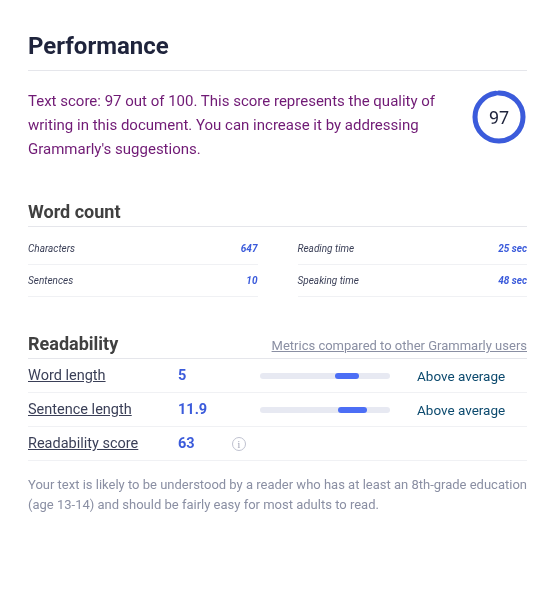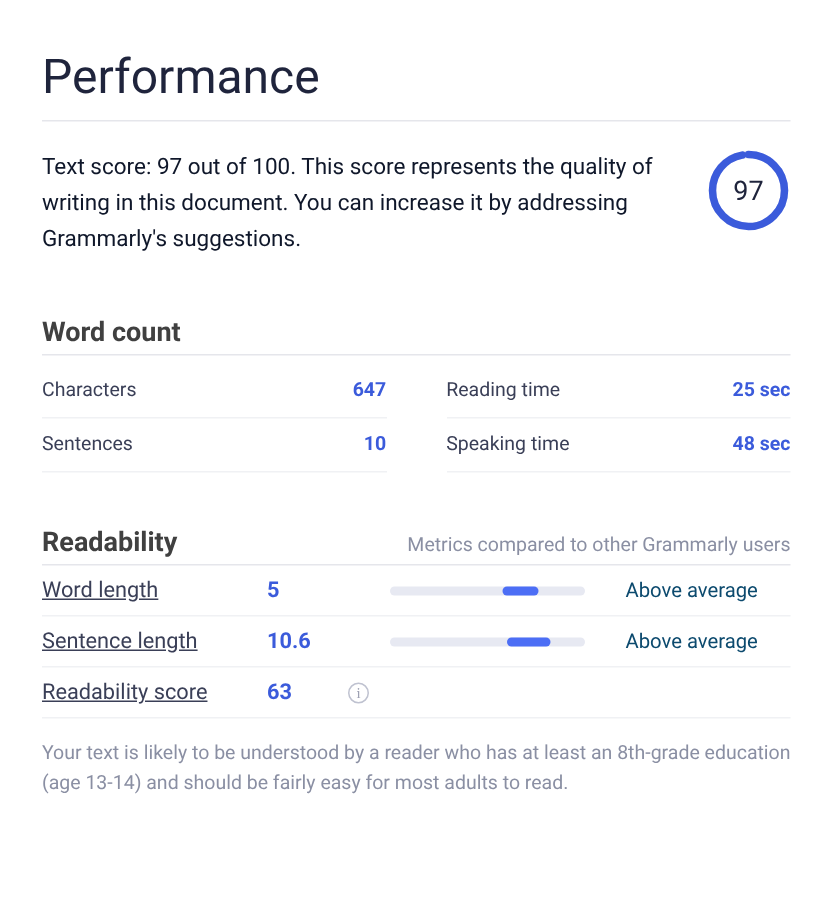--- a/index.html
+++ b/index.html
@@ -5,22 +5,22 @@
   * { box-sizing: border-box; }
   body {
     margin: 0;
     padding: 32px 28px;
     font-family: -apple-system, BlinkMacSystemFont, "Segoe UI", Roboto, Helvetica, Arial, sans-serif;
     background: #fff;
     color: #1f243c;
     width: 555px;
   }
   h1 {
-    font-size: 32px;
-    font-weight: 400;
+    font-size: 24px;
+    font-weight: 700;
     margin: 0 0 10px 0;
     color: #1f243c;
   }
   h2 {
     font-size: 18px;
     font-weight: 700;
     margin: 0 0 4px 0;
     color: #404040;
   }
   .hr {
@@ -31,21 +31,21 @@
   .perf-top {
     display: flex;
     align-items: flex-start;
     gap: 20px;
     margin-top: 18px;
     margin-bottom: 40px;
   }
   .perf-desc {
     font-size: 15px;
     line-height: 1.6;
-    color: #0f172a;
+    color: #701a75;
     flex: 1;
   }
   .score-ring {
     position: relative;
     width: 56px;
     height: 56px;
     flex-shrink: 0;
   }
   .score-ring svg { transform: rotate(-90deg); }
   .score-num {
@@ -64,33 +64,35 @@
     column-gap: 40px;
     margin-top: 6px;
     margin-bottom: 36px;
   }
   .wc-row {
     display: flex;
     justify-content: space-between;
     align-items: flex-end;
     padding: 10px 0;
     border-bottom: 1px solid #f0f1f4;
-    font-size: 13px;
+    font-size: 10px;
+    font-style: italic;
   }
   .wc-label { color: #3a3f57; }
   .wc-value { color: #3b5bdb; font-weight: 700; }
   .read-head {
     display: flex;
     justify-content: space-between;
     align-items: baseline;
     gap: 24px;
   }
   .read-sub {
     font-size: 13px;
     color: #8a8fa3;
+    text-decoration: underline;
   }
   .read-row {
     display: flex;
     align-items: center;
     padding: 8px 0;
     border-bottom: 1px solid #f0f1f4;
     font-size: 14.5px;
     gap: 10px;
   }
   .read-label { width: 140px; color: #3a3f57; text-decoration: underline; }
@@ -197,21 +199,21 @@
   <div class="read-bar-wrap">
     <div class="read-bar">
       <div class="read-bar-fill" id="bar0" style="left: 58%; width: 18%;"></div>
     </div>
   </div>
   <span class="read-level">Above average</span>
 </div>
 
 <div class="read-row">
   <span class="read-label">Sentence length</span>
-  <span class="read-val">10.6</span>
+  <span class="read-val">11.9</span>
   <span class="read-info"></span>
   <div class="read-bar-wrap">
     <div class="read-bar">
       <div class="read-bar-fill" id="bar1" style="left: 60%; width: 22%;"></div>
     </div>
   </div>
   <span class="read-level">Above average</span>
 </div>
 
 <div class="read-row">

